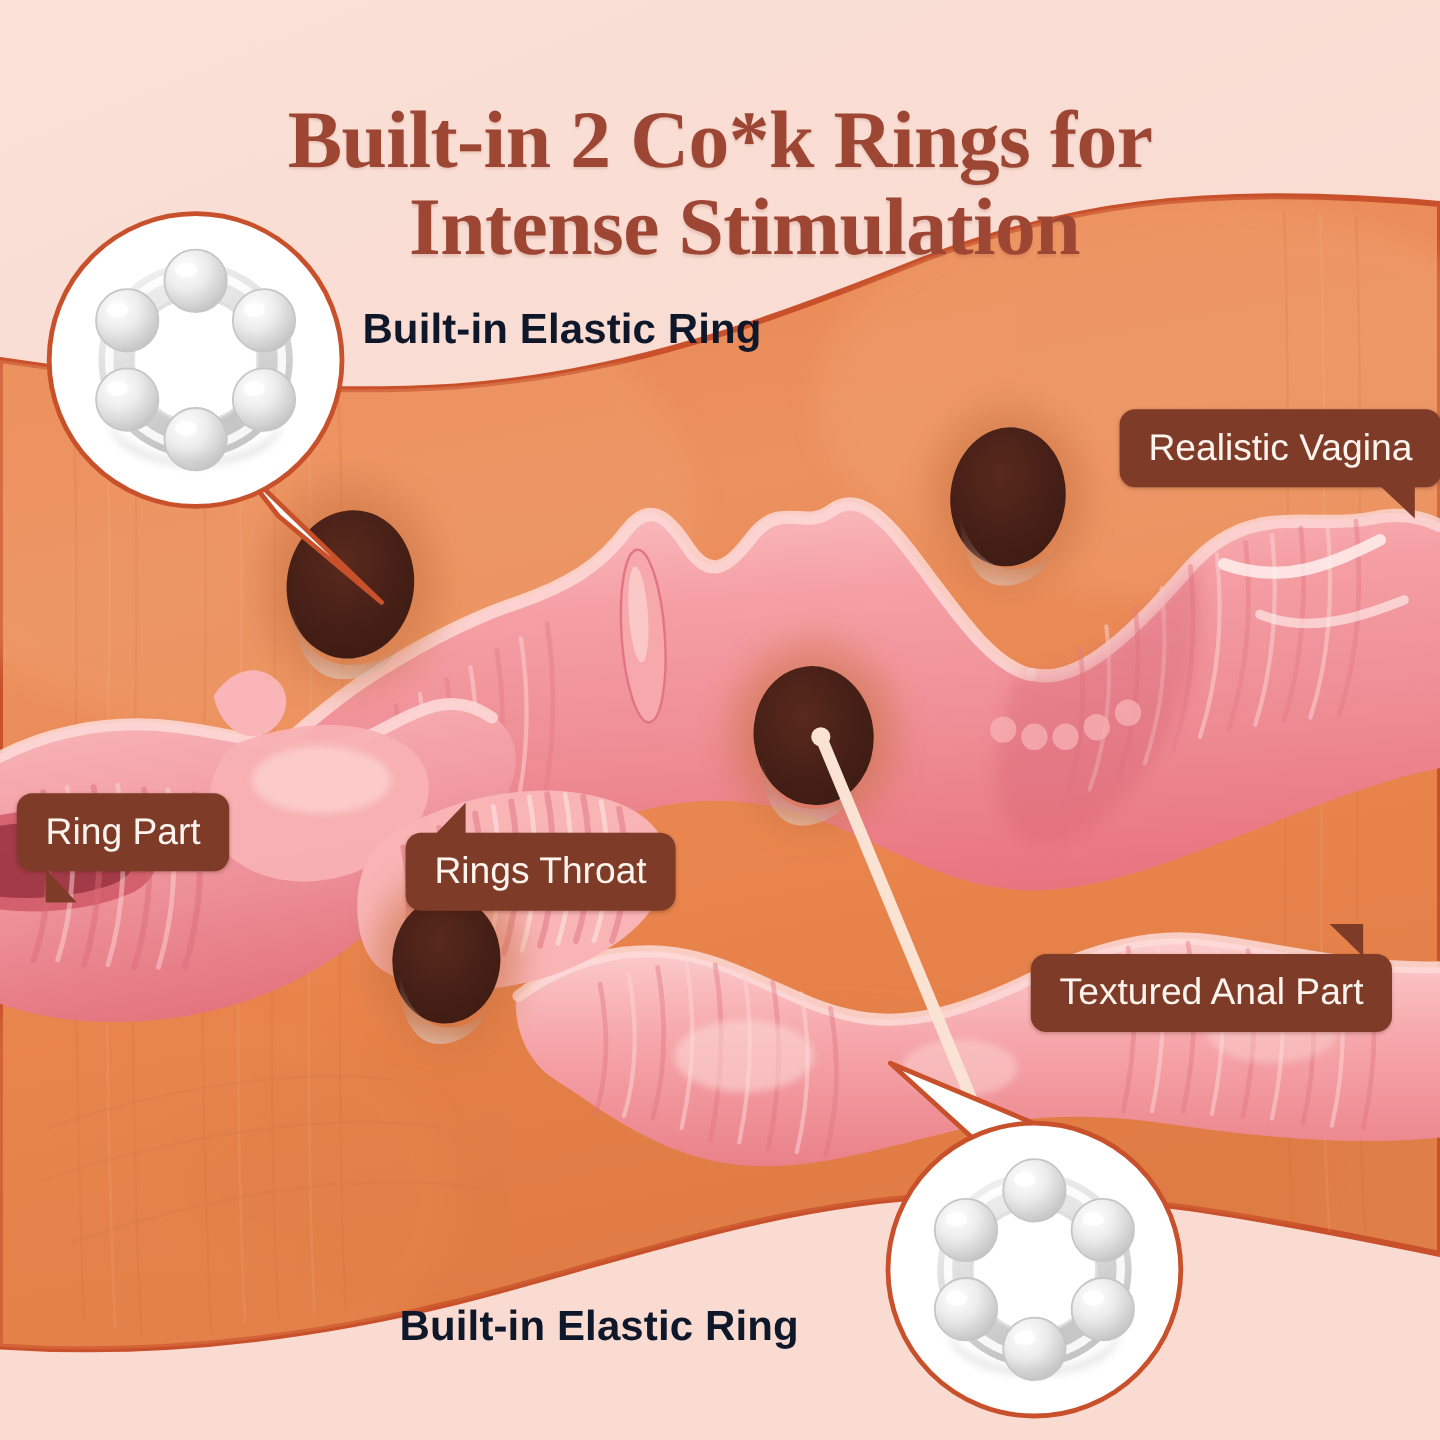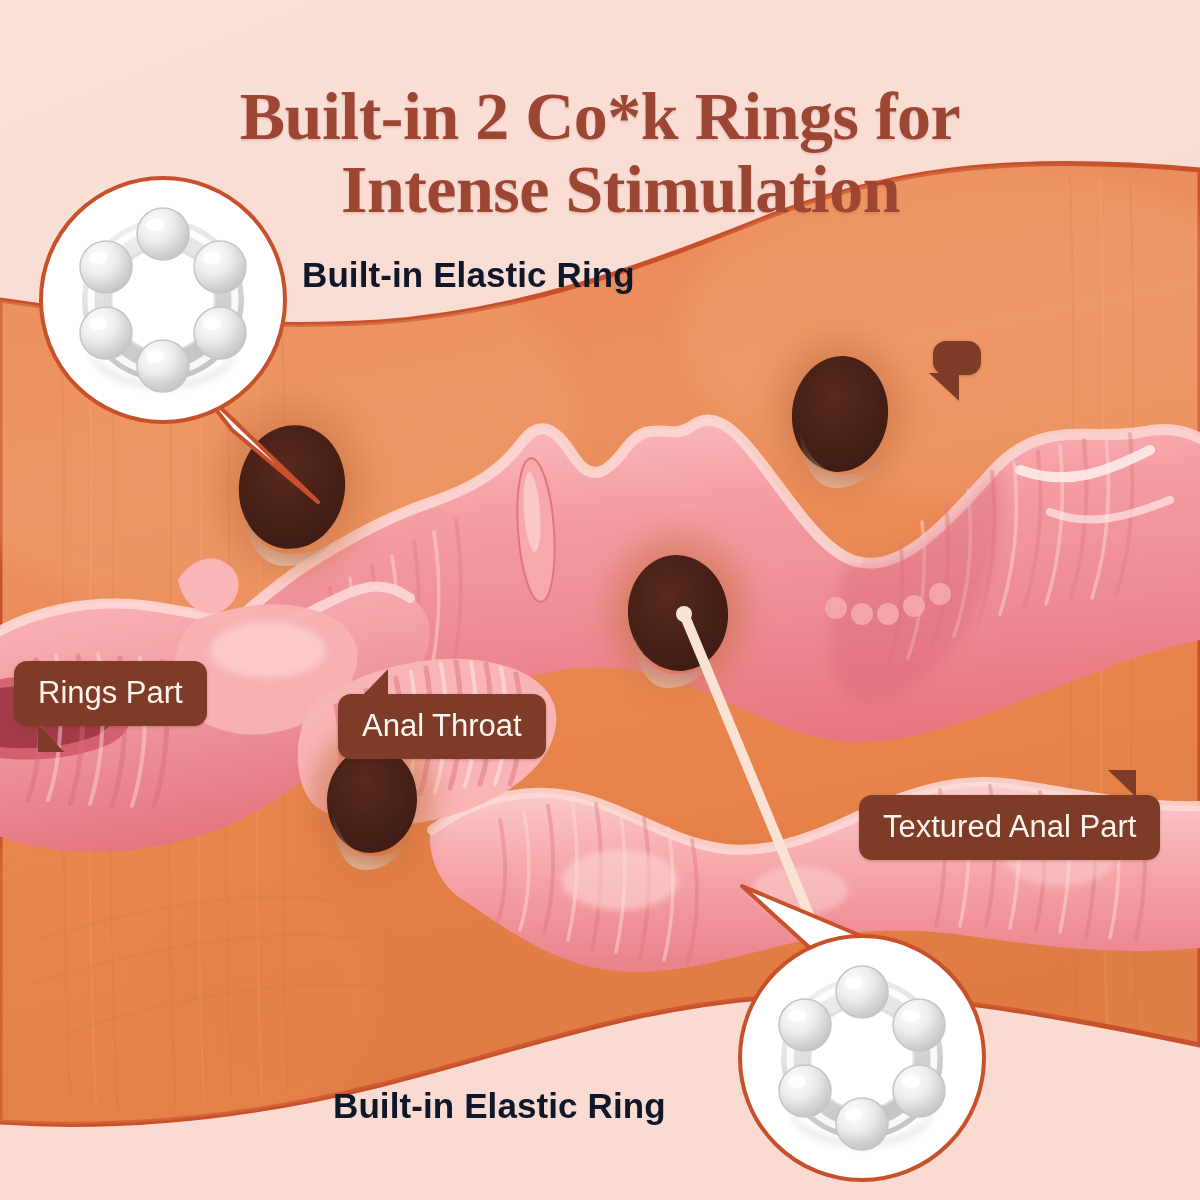--- a/index.html
+++ b/index.html
@@ -530,30 +530,31 @@
 
   <h1 class="title">
     <span class="l1">Built-in 2 Co*k Rings for</span>
     <span class="l2">Intense Stimulation</span>
   </h1>
 
   <div class="plaincap cap-top">Built-in Elastic Ring</div>
   <div class="plaincap cap-bottom">Built-in Elastic Ring</div>
 
   <div class="badge b-vagina">
+    <span>Realistic Vagina</span>
     <span class="tail"></span>
   </div>
 
   <div class="badge b-oral">
-    <span>Rings Part</span>
+    <span>Ring Part</span>
     <span class="tail"></span>
   </div>
 
   <div class="badge b-throat">
-    <span>Anal Throat</span>
+    <span>Rings Throat</span>
     <span class="tail"></span>
   </div>
 
   <div class="badge b-anal">
     <span>Textured Anal Part</span>
     <span class="tail"></span>
   </div>
 
 </div>
 

